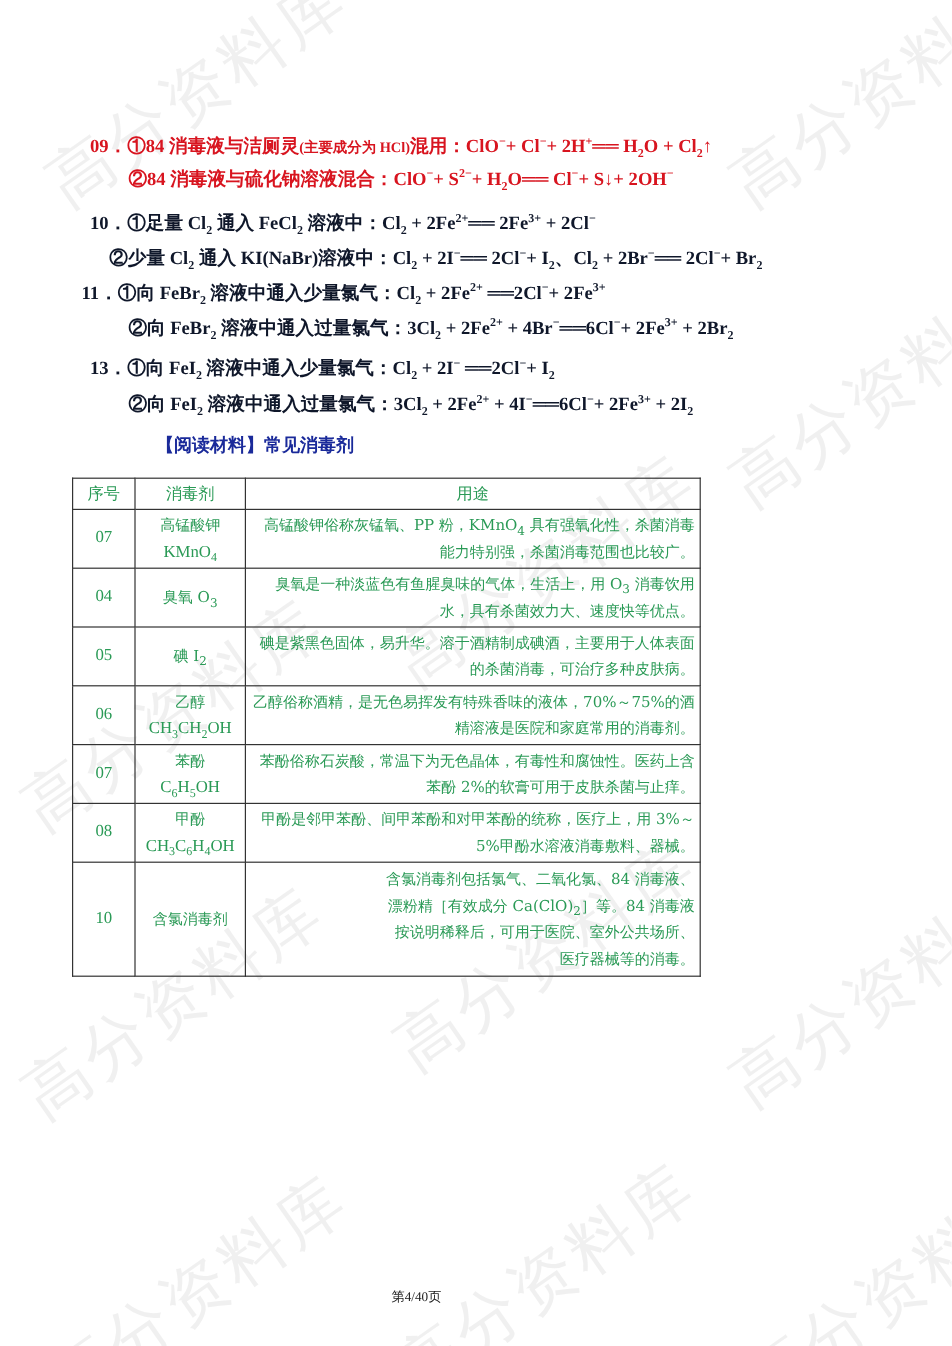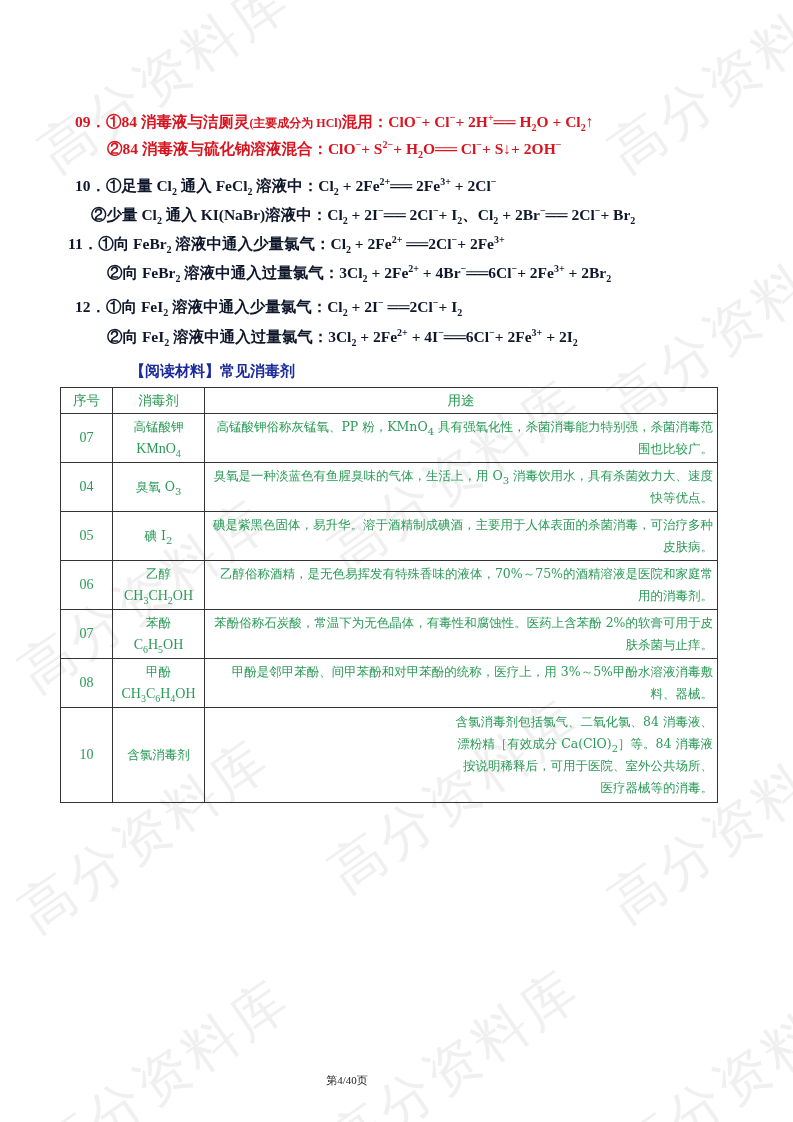--- a/index.html
+++ b/index.html
@@ -7,21 +7,21 @@
          font-family:"DejaVu Serif", "Liberation Serif", serif; }
   .watermark { position:absolute; color:rgba(200,200,200,0.28); font-size:54px; font-family:"DejaVu Sans", sans-serif;
                transform:rotate(-35deg); white-space:nowrap; pointer-events:none; letter-spacing:4px; }
   .eq-line { position:absolute; font-family:"Liberation Serif", "DejaVu Serif", serif; font-weight:bold; font-size:15.5px;
              white-space:nowrap; color:#0f172a; }
   .eq-line.red { color:#d8141f; }
   .eq-line .note { font-size:12px; }
   sub, sup { font-size:10px; line-height:0; }
   .reading-title { position:absolute; left:130px; top:362px; font-size:15px; font-weight:bold; color:#1a2a9a;
                    font-family:"DejaVu Sans", sans-serif; }
-  table.dis { position:absolute; left:60px; top:387px; width:658px; border-collapse:collapse; }
+  table.dis { position:absolute; left:60px; top:398px; width:524px; border-collapse:collapse; }
   table.dis td, table.dis th { border:1px solid #333; color:#2a9a56; font-size:12.5px; font-weight:normal;
                    font-family:"DejaVu Serif", serif; }
   table.dis th { height:23px; font-family:"DejaVu Sans", sans-serif; font-size:13.5px; }
   table.dis td.num { width:49px; text-align:center; font-family:"Liberation Serif", serif; font-size:14px; }
   table.dis td.agent { width:89px; text-align:center; line-height:22px; }
   table.dis td.agent .f { font-family:"Liberation Serif", serif; font-size:14px; }
   table.dis td.use { padding:2px 4px; line-height:22px; text-align:right; }
   table.dis tr.r { height:46px; }
   table.dis tr.r10 { height:95px; }
   .page-num { position:absolute; left:0; width:694px; top:1073px; text-align:center; font-size:11px; color:#222;
@@ -44,21 +44,21 @@
   <div class="watermark" style="left:600px;top:1040px;">高分资料库</div>
 </div>
 
 <div id="equations">
     <div class="eq-line red" style="top: 112px; left: 75px;"><span>09．</span><span>①84 消毒液与洁厕灵<span class="note">(主要成分为 HCl)</span>混用：ClO<sup>−</sup>+ Cl<sup>−</sup>+ 2H<sup>+</sup>══ H<sub>2</sub>O + Cl<sub>2</sub>↑</span></div>
     <div class="eq-line red" style="top: 139px; left: 107px;"><span>②84 消毒液与硫化钠溶液混合：ClO<sup>−</sup>+ S<sup>2−</sup>+ H<sub>2</sub>O══ Cl<sup>−</sup>+ S↓+ 2OH<sup>−</sup></span></div>
     <div class="eq-line" style="top: 176px; left: 75px;"><span>10．</span><span>①足量 Cl<sub>2</sub> 通入 FeCl<sub>2</sub> 溶液中：Cl<sub>2</sub> + 2Fe<sup>2+</sup>══ 2Fe<sup>3+</sup> + 2Cl<sup>−</sup></span></div>
     <div class="eq-line" style="top: 205px; left: 91px;"><span>②少量 Cl<sub>2</sub> 通入 KI(NaBr)溶液中：Cl<sub>2</sub> + 2I<sup>−</sup>══ 2Cl<sup>−</sup>+ I<sub>2</sub>、Cl<sub>2</sub> + 2Br<sup>−</sup>══ 2Cl<sup>−</sup>+ Br<sub>2</sub></span></div>
     <div class="eq-line" style="top: 234px; left: 68px;"><span>11．</span><span>①向 FeBr<sub>2</sub> 溶液中通入少量氯气：Cl<sub>2</sub> + 2Fe<sup>2+</sup> ══2Cl<sup>−</sup>+ 2Fe<sup>3+</sup></span></div>
     <div class="eq-line" style="top: 263px; left: 107px;"><span>②向 FeBr<sub>2</sub> 溶液中通入过量氯气：3Cl<sub>2</sub> + 2Fe<sup>2+</sup> + 4Br<sup>−</sup>══6Cl<sup>−</sup>+ 2Fe<sup>3+</sup> + 2Br<sub>2</sub></span></div>
-    <div class="eq-line" style="top: 297px; left: 75px;"><span>12．</span><span>①向 FeI<sub>2</sub> 溶液中通入少量氯气：Cl<sub>2</sub> + 2I<sup>−</sup> ══2Cl<sup>−</sup>+ I<sub>2</sub></span></div>
+    <div class="eq-line" style="top: 297px; left: 75px;"><span>13．</span><span>①向 FeI<sub>2</sub> 溶液中通入少量氯气：Cl<sub>2</sub> + 2I<sup>−</sup> ══2Cl<sup>−</sup>+ I<sub>2</sub></span></div>
     <div class="eq-line" style="top: 327px; left: 107px;"><span>②向 FeI<sub>2</sub> 溶液中通入过量氯气：3Cl<sub>2</sub> + 2Fe<sup>2+</sup> + 4I<sup>−</sup>══6Cl<sup>−</sup>+ 2Fe<sup>3+</sup> + 2I<sub>2</sub></span></div>
   </div>
 
 <div class="reading-title">【阅读材料】常见消毒剂</div>
 
 <table class="dis">
   <thead>
     <tr>
       <th>序号</th>
       <th>消毒剂</th>

